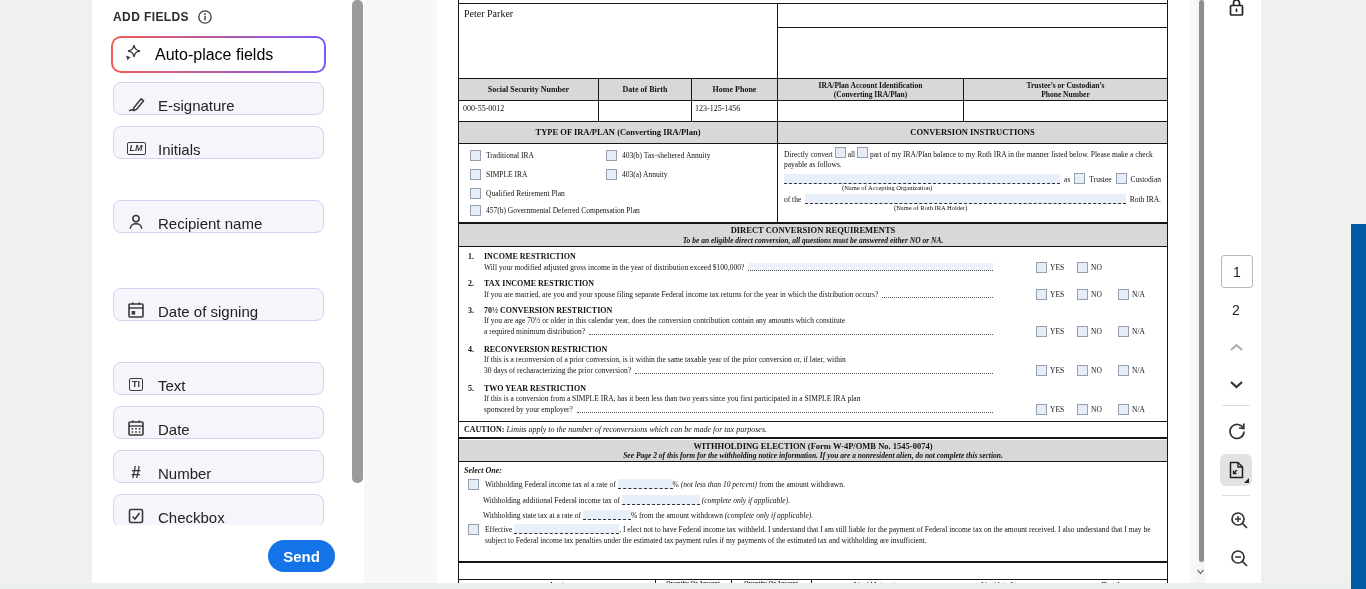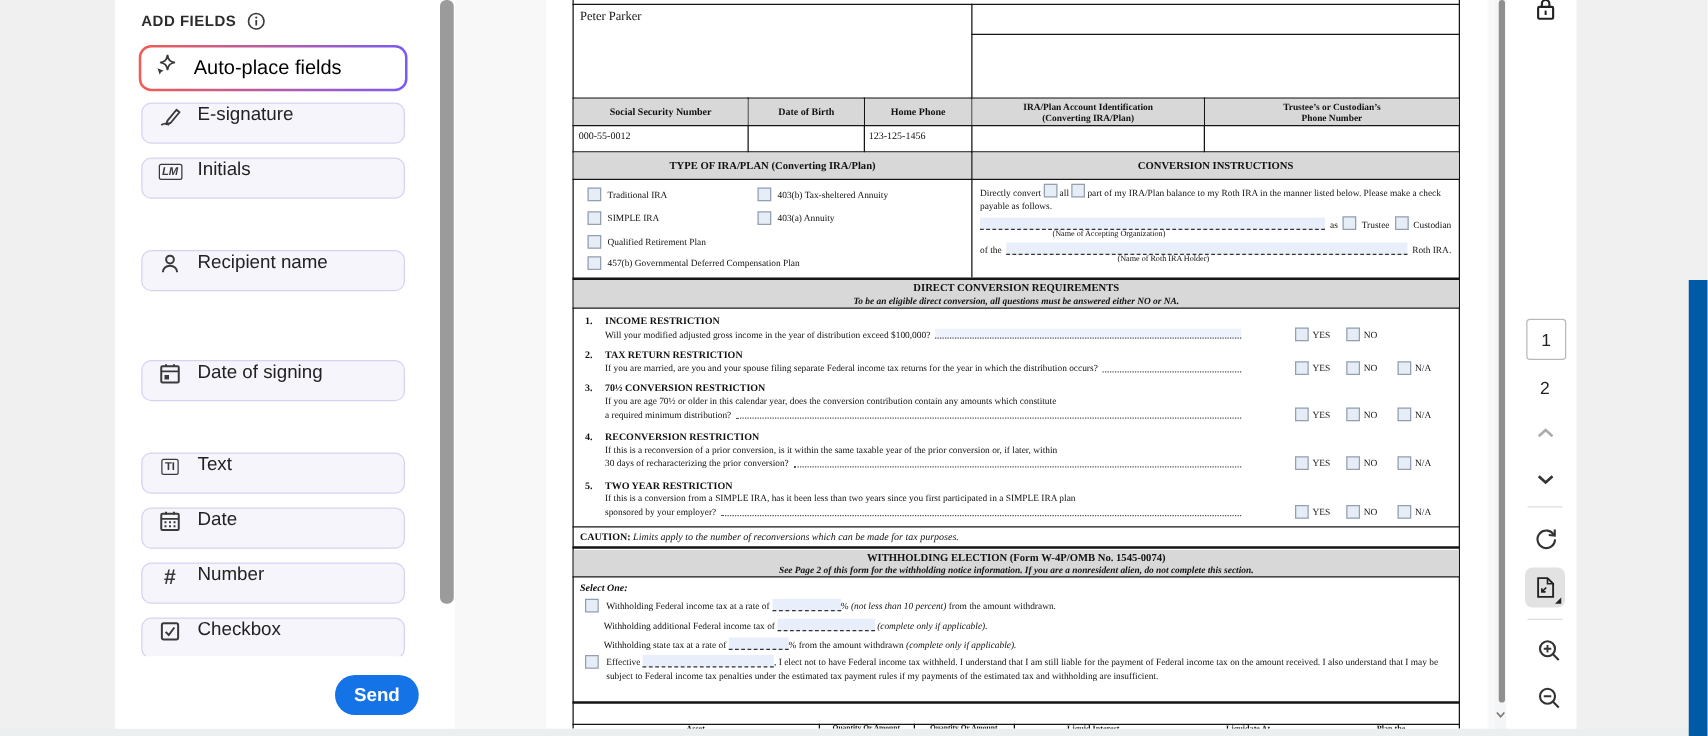--- a/index.html
+++ b/index.html
@@ -12,21 +12,21 @@
   #right-gutter{left:1261px;top:0;width:105px;height:589px;background:#f0f0f1;z-index:3;}
   #bottom-strip{left:0;top:583px;width:1366px;height:6px;background:#ecefef;z-index:5;}
   #blue-panel-edge{left:1351px;top:224px;width:15px;height:365px;background:#005AA6;z-index:6;}
 
   
   #fields-panel{left:92px;top:0;width:272px;height:583px;background:#ffffff;z-index:2;}
   #fields-scroll{position:absolute;left:0;top:0;width:272px;height:525px;overflow:hidden;}
   .panel-title{position:absolute;left:21px;top:9px;display:flex;align-items:center;gap:8px;}
   .panel-title b{font-size:12px;font-weight:bold;letter-spacing:.4px;color:#2c2c2c;}
   .fbtn{position:absolute;left:21px;width:211px;height:33px;border-radius:8px;
-        background:#f6f5fc;border:1px solid #d8d2f0;display:flex;align-items:flex-start;
+        background:#f6f5fc;border:1px solid #d8d2f0;display:flex;align-items:flex-end;
         gap:12px;padding:0 0 0 12px;box-sizing:border-box;cursor:pointer;}
   .fbtn .lbl{font-size:15px;color:#222;}
   .fbtn .ic{width:20px;height:20px;flex:none;display:flex;align-items:center;justify-content:center;}
   #autoplace-wrap{position:absolute;left:19px;top:36px;width:215px;height:37px;border-radius:10px;
         background:linear-gradient(90deg,#F15C54,#7A5AF8);padding:2px;box-sizing:border-box;cursor:pointer;}
   #autoplace-inner{width:100%;height:100%;border-radius:8px;background:#fff;display:flex;
         align-items:center;gap:12px;padding-left:10px;box-sizing:border-box;}
   .box-glyph{border:1.6px solid #3a3a3a;border-radius:2px;font-size:9px;font-weight:bold;
         padding:1px 2px;color:#3a3a3a;line-height:1;}
   .box-glyph.it{font-style:italic;}
@@ -316,21 +316,21 @@
             <span class="opt">
                 <span class="fcb"></span>
                 <span>NO</span>
               </span>
             <span class="opt"></span>
           </span>
         </div>
       </div>
 
       <div class="req" style="top:279px">
-        <div class="rhead"><span class="rnum">2.</span><span>TAX RETURN RESTRICTION</span></div>
+        <div class="rhead"><span class="rnum">2.</span><span>TAX INCOME RESTRICTION</span></div>
         <div class="rrow">
           <span>If you are married, are you and your spouse filing separate Federal income tax returns for the year in which the distribution occurs?</span>
           <span class="leader"></span>
           <span class="opts">
             <span class="opt">
                 <span class="fcb"></span>
                 <span>YES</span>
               </span>
             <span class="opt">
                 <span class="fcb"></span>

